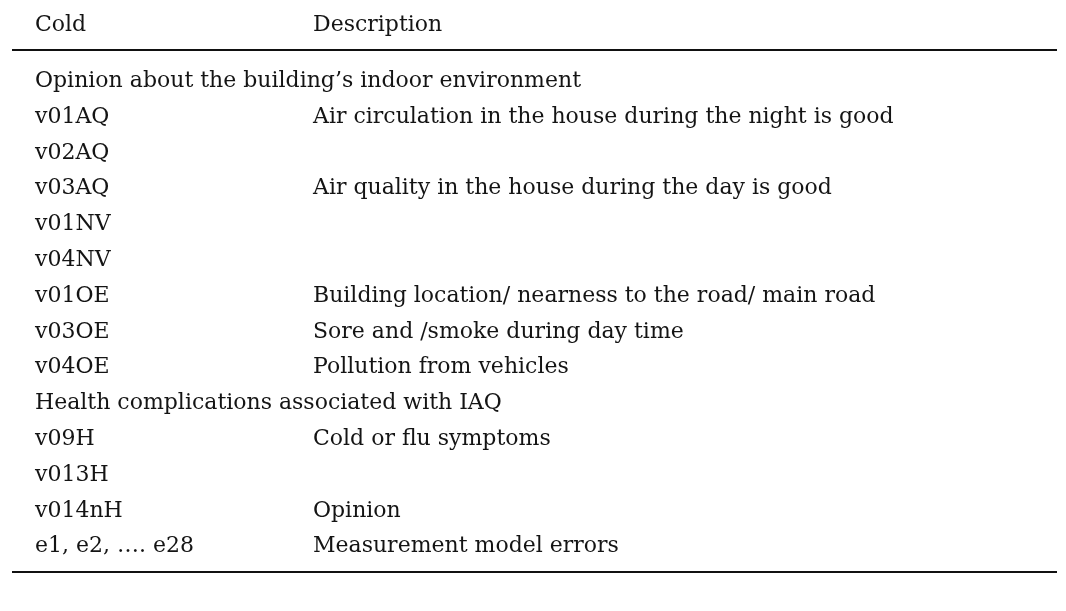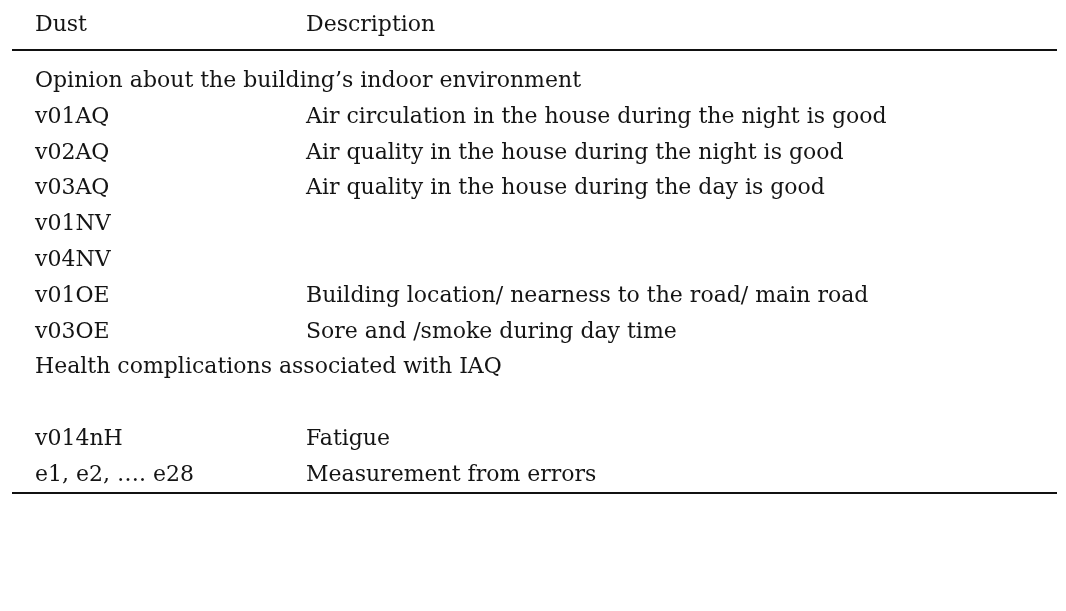--- a/index.html
+++ b/index.html
@@ -26,24 +26,25 @@
       height: 49px;
       border-bottom: 2px solid #111;
     }
     .header-row .cell {
       position: absolute;
       top: 9px;
       font-size: 22px;
       line-height: 30px;
     }
     .col-index { left: 23px; }
-    .col-desc { left: 294px; text-align: right; }
+    .col-desc { left: 301px; text-align: right; }
     .body {
       position: relative;
       padding-top: 11px;
+      padding-bottom: 8px;
       border-bottom: 2px solid #111;
     }
     .row {
       position: relative;
       height: 35.8px;
       font-size: 22px;
       line-height: 36px;
       white-space: nowrap;
     }
     .row .cell {
@@ -52,63 +53,71 @@
     }
     .group-row .cell {
       left: 23px;
     }
   </style>
 </head>
 <body>
 
 <div class="table-wrap">
   <div class="header-row">
-    <span class="cell col-index">Dust</span>
+    <span class="cell col-index">Cold</span>
     <span class="cell col-desc">Description</span>
   </div>
 
   <div class="body">
 
     <div class="row group-row">
       <span class="cell">Opinion about the building’s indoor environment</span>
     </div>
     <div class="row">
       <span class="cell col-index">v01AQ</span>
       <span class="cell col-desc">Air circulation in the house during the night is good</span>
     </div>
     <div class="row">
       <span class="cell col-index">v02AQ</span>
-      <span class="cell col-desc">Air quality in the house during the night is good</span>
     </div>
     <div class="row">
       <span class="cell col-index">v03AQ</span>
       <span class="cell col-desc">Air quality in the house during the day is good</span>
     </div>
     <div class="row">
       <span class="cell col-index">v01NV</span>
     </div>
     <div class="row">
       <span class="cell col-index">v04NV</span>
     </div>
     <div class="row">
       <span class="cell col-index">v01OE</span>
       <span class="cell col-desc">Building location/ nearness to the road/ main road</span>
     </div>
     <div class="row">
       <span class="cell col-index">v03OE</span>
       <span class="cell col-desc">Sore and /smoke during day time</span>
     </div>
+    <div class="row">
+      <span class="cell col-index">v04OE</span>
+      <span class="cell col-desc">Pollution from vehicles</span>
+    </div>
 
     <div class="row group-row">
       <span class="cell">Health complications associated with IAQ</span>
     </div>
     <div class="row">
+      <span class="cell col-index">v09H</span>
+      <span class="cell col-desc">Cold or flu symptoms</span>
+    </div>
+    <div class="row">
+      <span class="cell col-index">v013H</span>
     </div>
     <div class="row">
       <span class="cell col-index">v014nH</span>
-      <span class="cell col-desc">Fatigue</span>
+      <span class="cell col-desc">Opinion</span>
     </div>
     <div class="row">
       <span class="cell col-index">e1, e2, …. e28</span>
-      <span class="cell col-desc">Measurement from errors</span>
+      <span class="cell col-desc">Measurement model errors</span>
     </div>
   </div>
 </div>
 
 </body></html>

